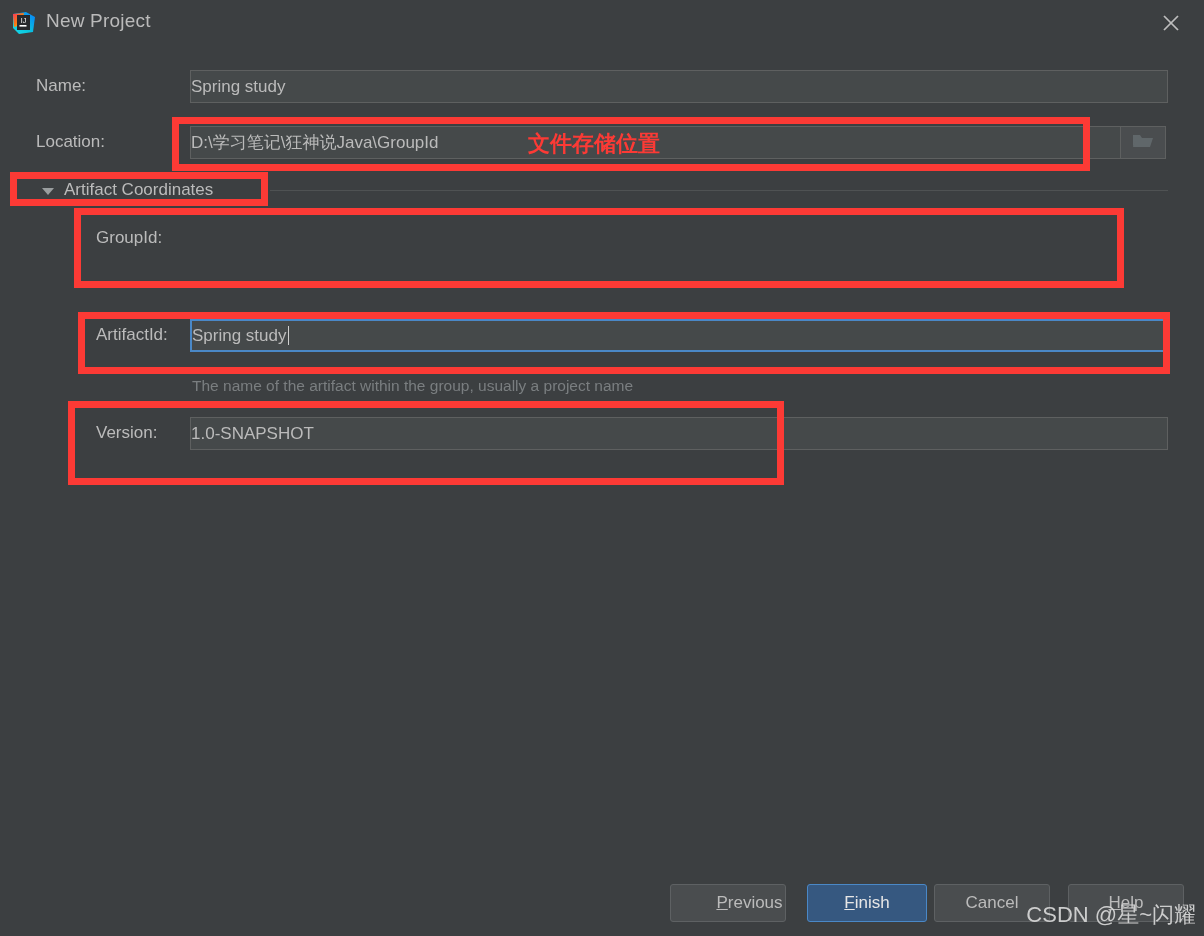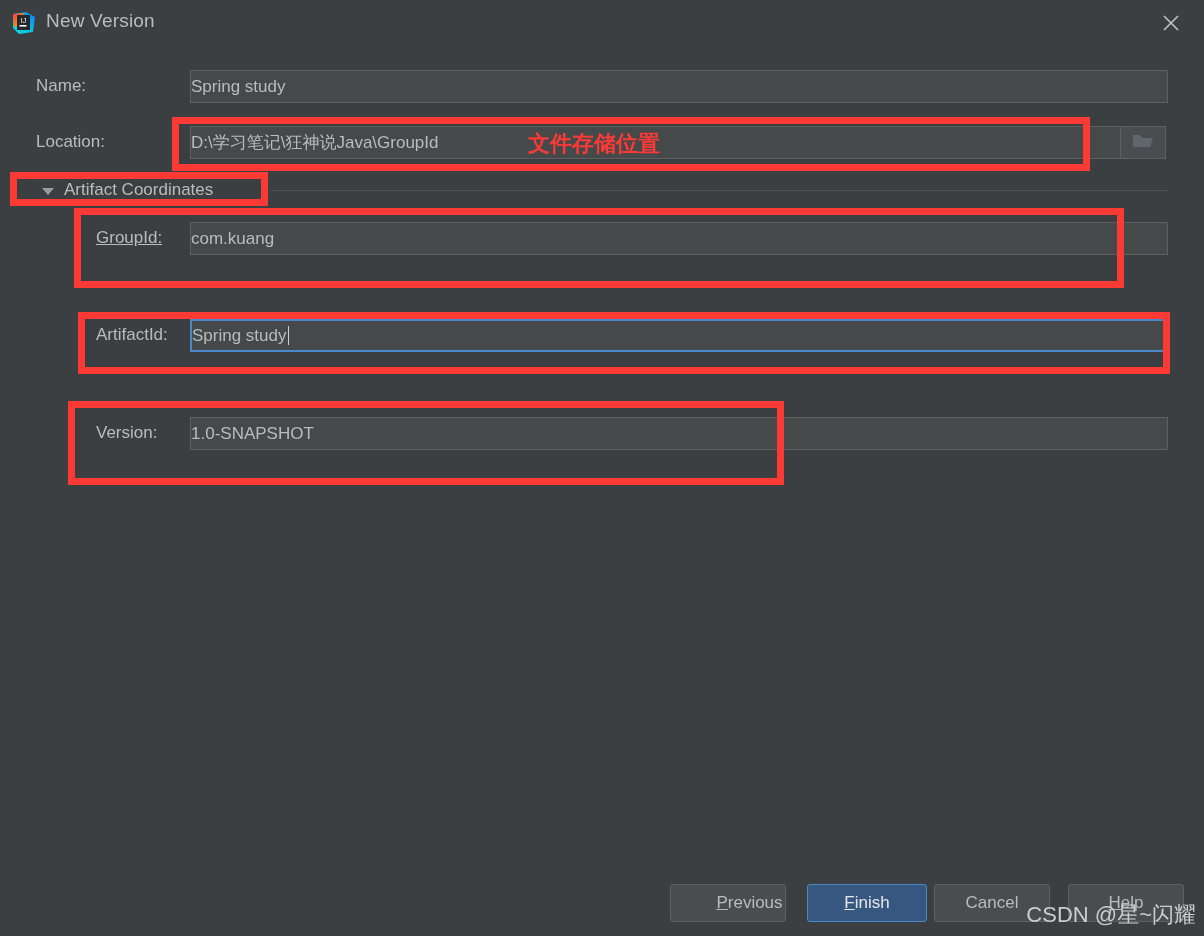--- a/index.html
+++ b/index.html
@@ -165,21 +165,21 @@
             <stop offset="100%" stop-color="#1ad7ea"></stop>
           </linearGradient>
         </defs>
         <path d="M1 3 L14 1 L23 6 L21 21 L7 23 L1 17 Z" fill="url(#g2)"></path>
         <path d="M1 3 L12 2 L9 14 L2 16 Z" fill="url(#g1)"></path>
         <rect x="5" y="4" width="13" height="15" fill="#27282c"></rect>
         <text x="11.5" y="12" font-size="7" fill="#ffffff" text-anchor="middle" font-family="Liberation Sans, sans-serif">IJ</text>
         <rect x="7.5" y="14" width="7" height="1.6" fill="#ffffff"></rect>
       </svg>
     </span>
-    <span class="title-text">New Version</span>
+    <span class="title-text">New Project</span>
     <span class="close-btn">
       <svg width="18" height="18" viewBox="0 0 18 18">
         <line x1="2" y1="2" x2="16" y2="16" stroke="#bdbdbd" stroke-width="1.7"></line>
         <line x1="16" y1="2" x2="2" y2="16" stroke="#bdbdbd" stroke-width="1.7"></line>
       </svg>
     </span>
   </div>
 
   <span class="row-label" style="left:36px; top:76px;">Name:</span>
   <div class="field" style="left:190px; top:70px; width:978px;">
@@ -198,30 +198,28 @@
       </svg>
     </span>
   </div>
 
   <div class="section-head" style="left:42px; top:180px;">
     <span class="tri"></span>
     <span>Artifact Coordinates</span>
   </div>
   <div class="sep-line" style="left:270px; top:190px; width:898px;"></div>
 
-  <span class="row-label" style="left:96px; top:228px;text-decoration:underline;">GroupId:</span>
-  <div class="field" style="left:190px; top:222px; width:978px;">
-    <span>com.kuang</span>
-  </div>
+  <span class="row-label" style="left:96px; top:228px;">GroupId:</span>
 
   <span class="row-label" style="left:96px; top:325px;">ArtifactId:</span>
   <div class="field focused" style="left:190px; top:319px; width:980px;">
     <span>Spring study</span>
       <span class="caret"></span>
   </div>
+  <span class="hint" style="left:192px; top:377px;">The name of the artifact within the group, usually a project name</span>
 
   <span class="row-label" style="left:96px; top:423px;">Version:</span>
   <div class="field" style="left:190px; top:417px; width:978px;">
     <span>1.0-SNAPSHOT</span>
   </div>
 
   <div class="btn" style="left:670px; top:884px; width:116px;padding-left:43px;">
     <span><u>P</u><span>revious</span></span>
   </div>
   <div class="btn primary" style="left:800px; top:884px; width:120px;">

